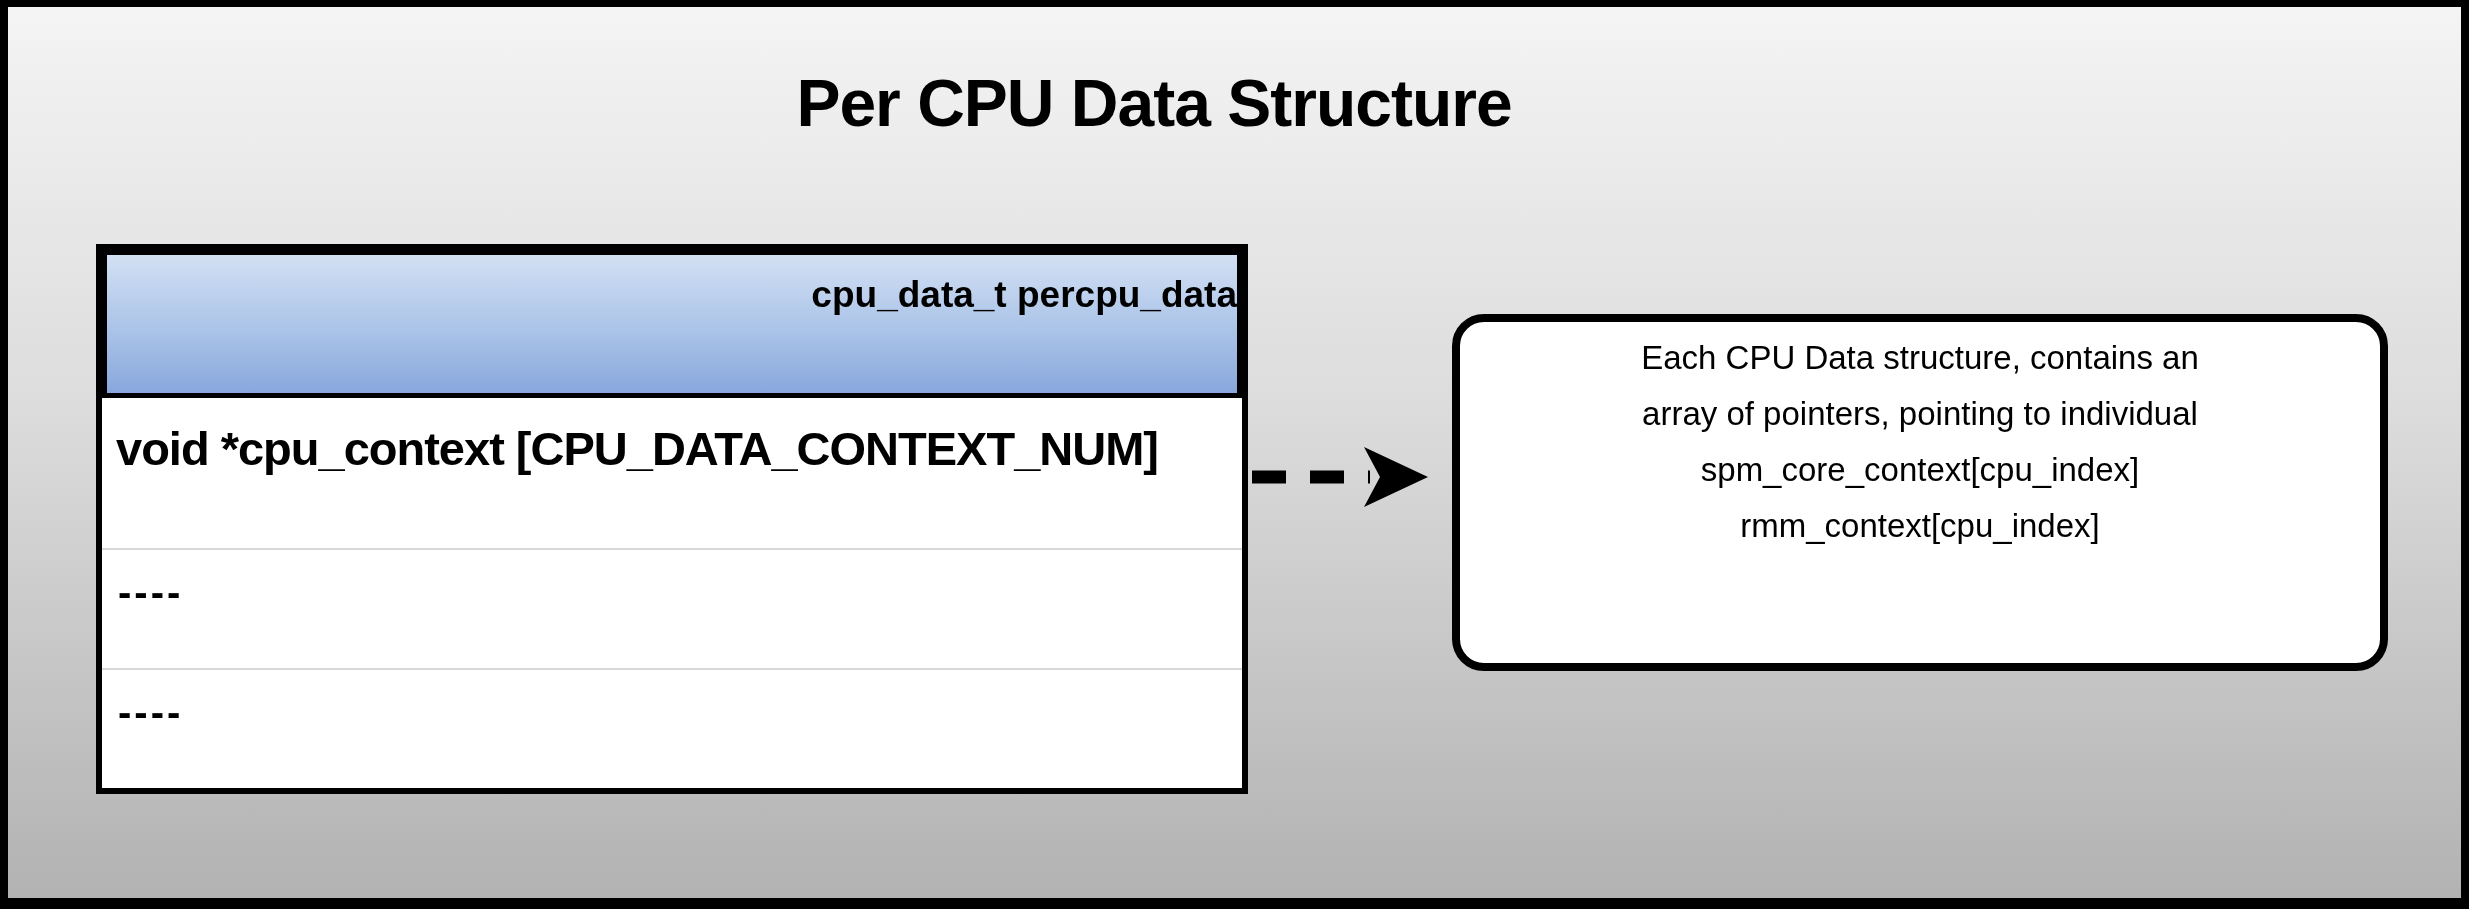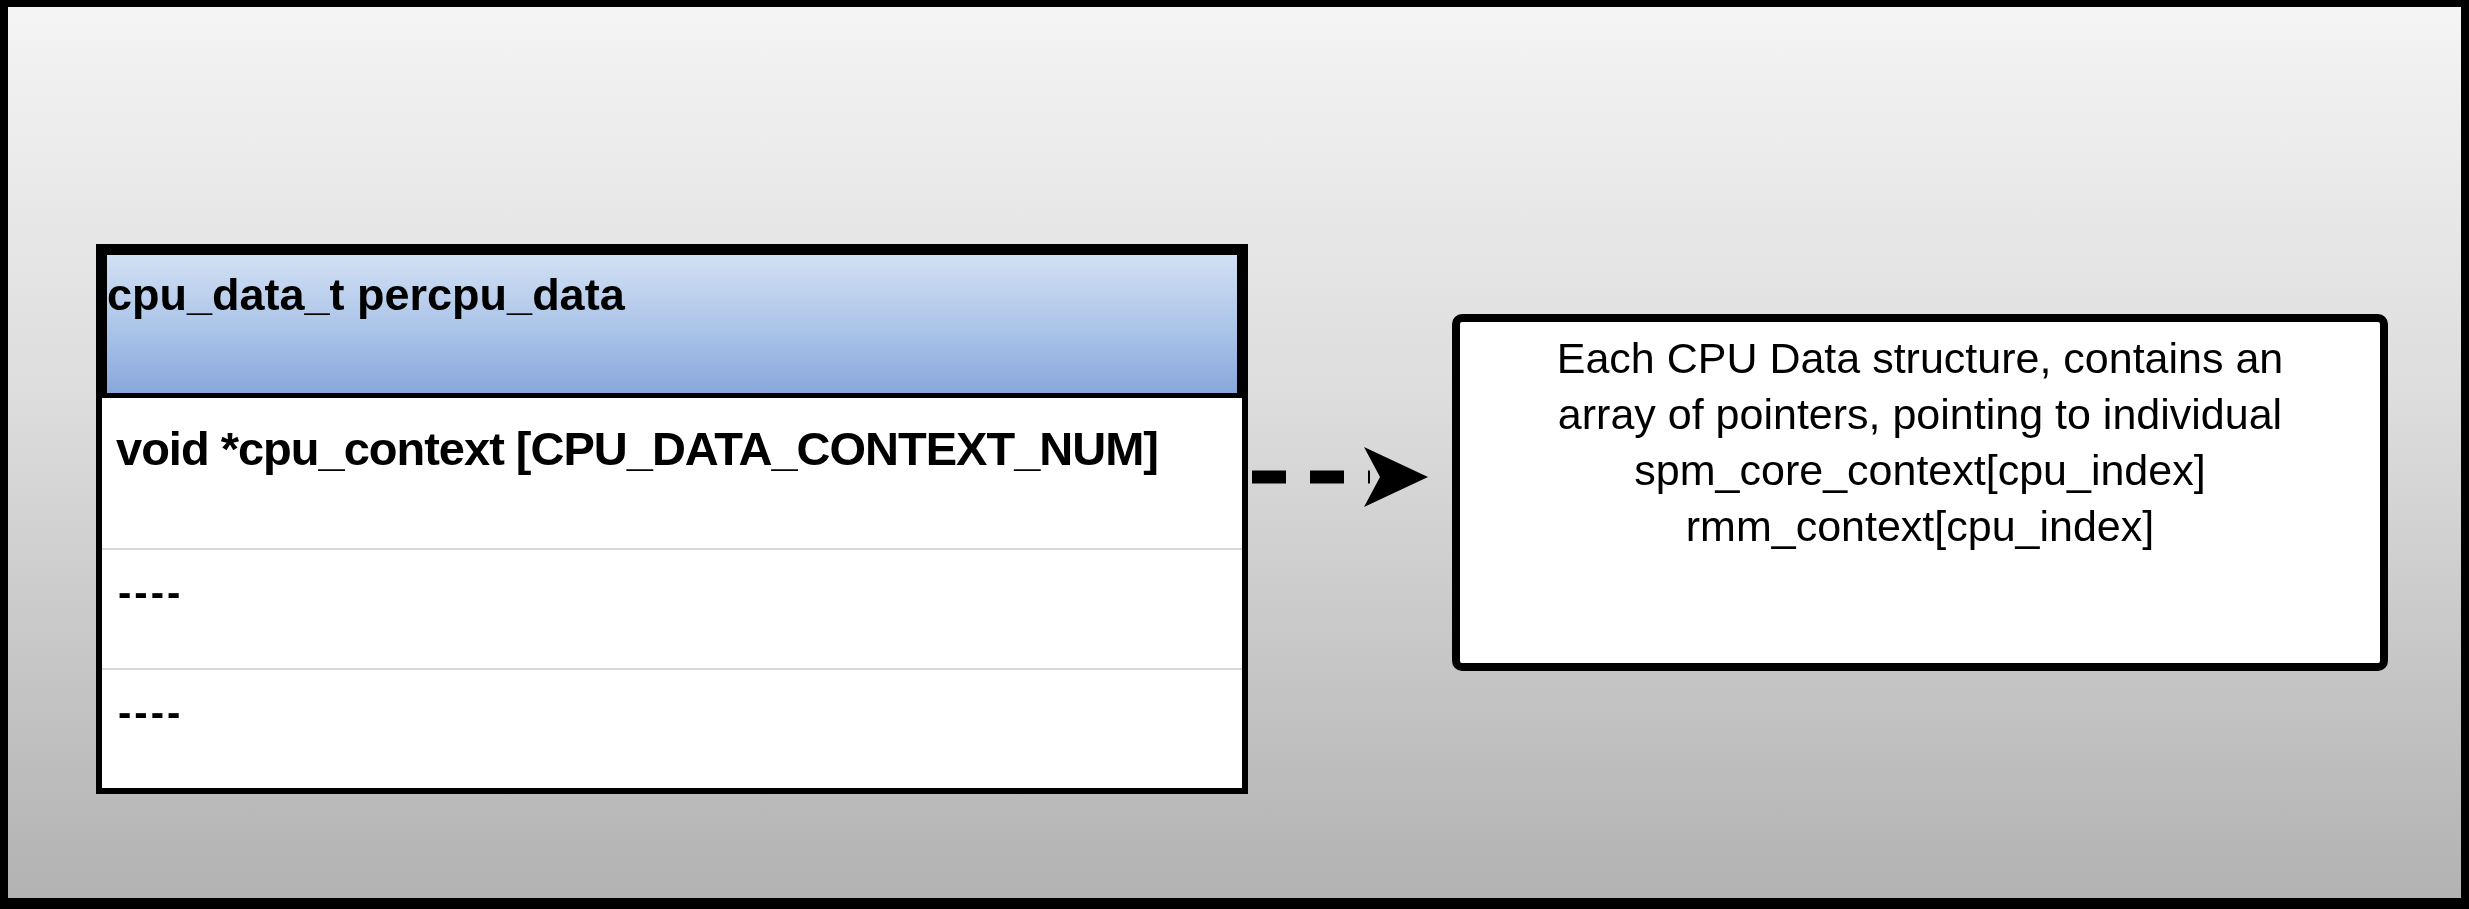--- a/index.html
+++ b/index.html
@@ -43,22 +43,22 @@
     height: 550px;
     box-sizing: border-box;
     border: 6px solid #000;
     background: #ffffff;
   }
   .table-header {
     box-sizing: border-box;
     height: 148px;
     border: 5px solid #000;
     background: linear-gradient(180deg, #d2e0f3 0%, #aac3e8 55%, #88a7dc 100%);
-    text-align: left;
-    font-size: 45px;
+    text-align: right;
+    font-size: 37px;
     font-weight: bold;
     line-height: 62px;
     padding-top: 9px;
   }
   .table-row {
     box-sizing: border-box;
     background: #ffffff;
   }
   .row-context {
     height: 150px;
@@ -90,34 +90,35 @@
   }
   
   .note {
     position: absolute;
     left: 1444px;
     top: 307px;
     width: 936px;
     height: 357px;
     box-sizing: border-box;
     border: 8px solid #000;
-    border-radius: 10px;
+    border-radius: 32px;
     background: #ffffff;
     text-align: center;
-    font-size: 43px;
+    font-size: 33px;
     line-height: 56px;
     padding-top: 8px;
     white-space: nowrap;
   }
 </style>
 </head>
 <body>
 
 <div class="canvas">
 
+  <div class="title">Per CPU Data Structure</div>
 
   <div class="table">
     <div class="table-header">
       <div>cpu_data_t percpu_data</div>
     </div>
 
     <div class="table-row row-context">
       <span>void *cpu_context [CPU_DATA_CONTEXT_NUM]</span>
     </div>
 

